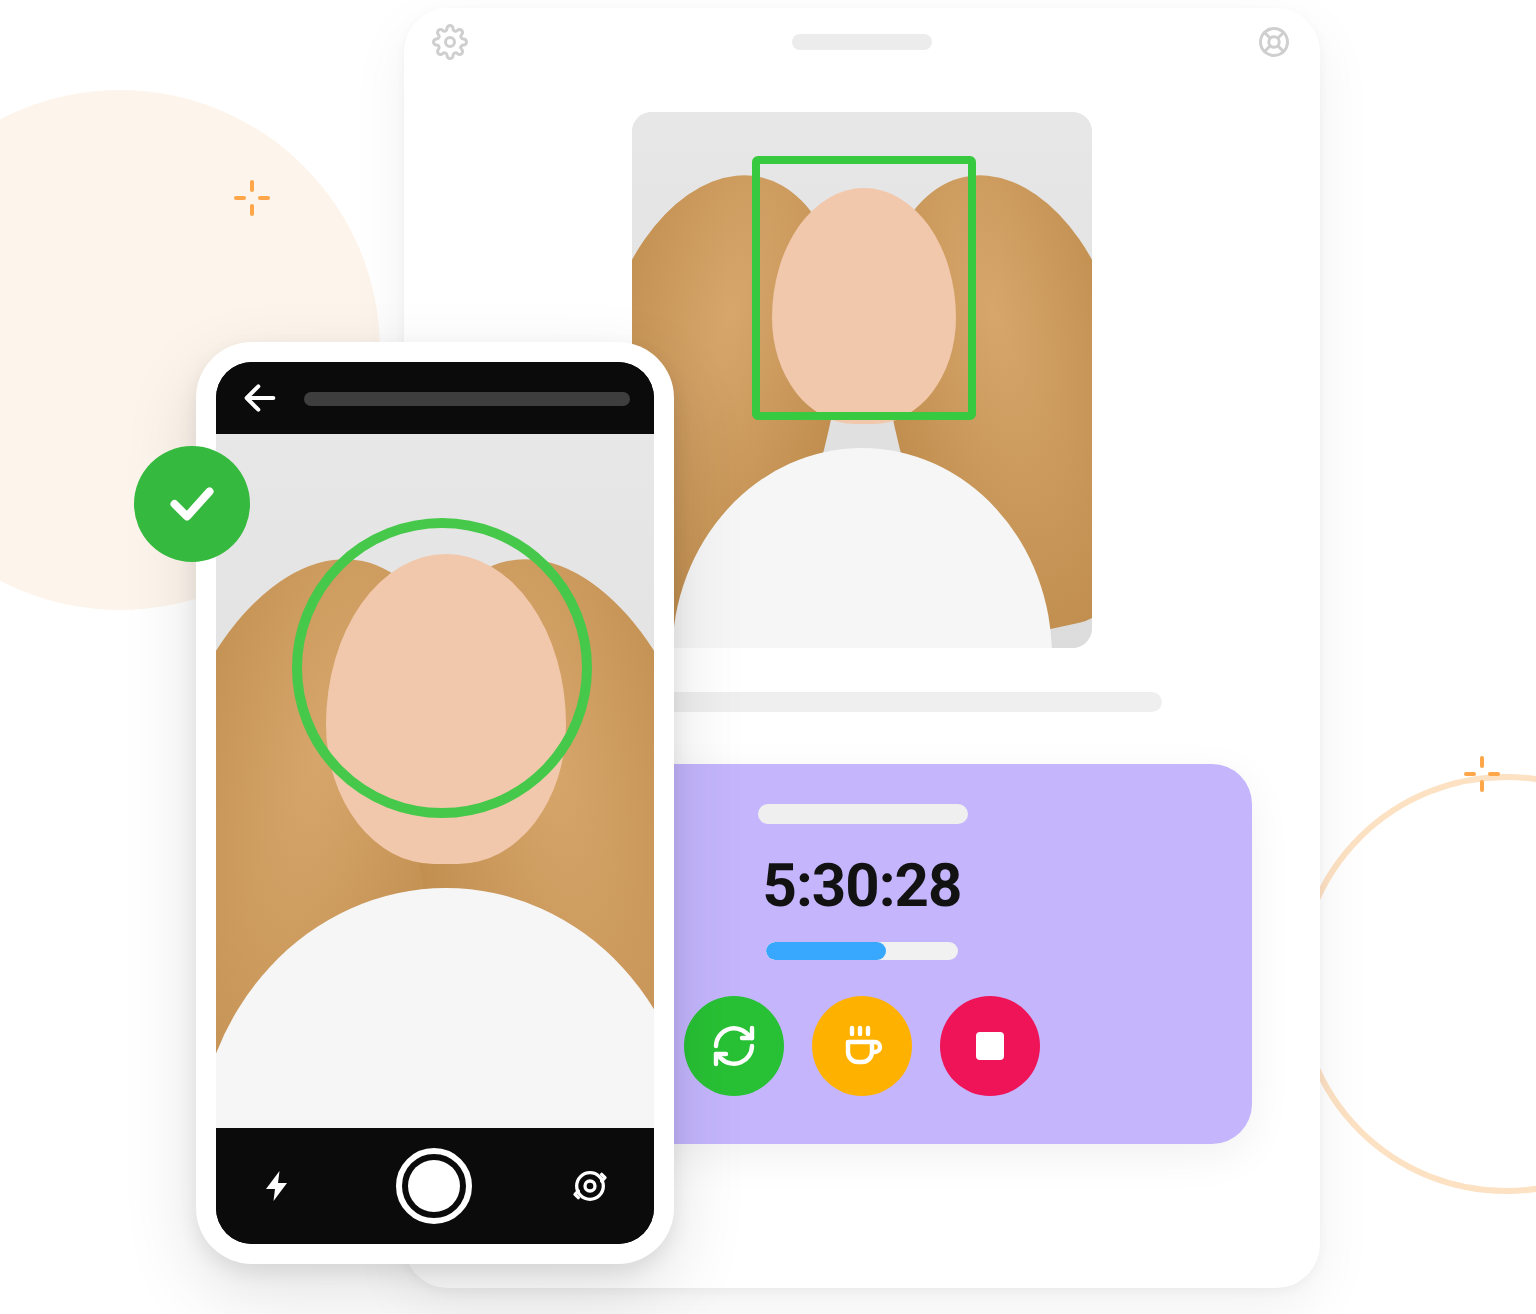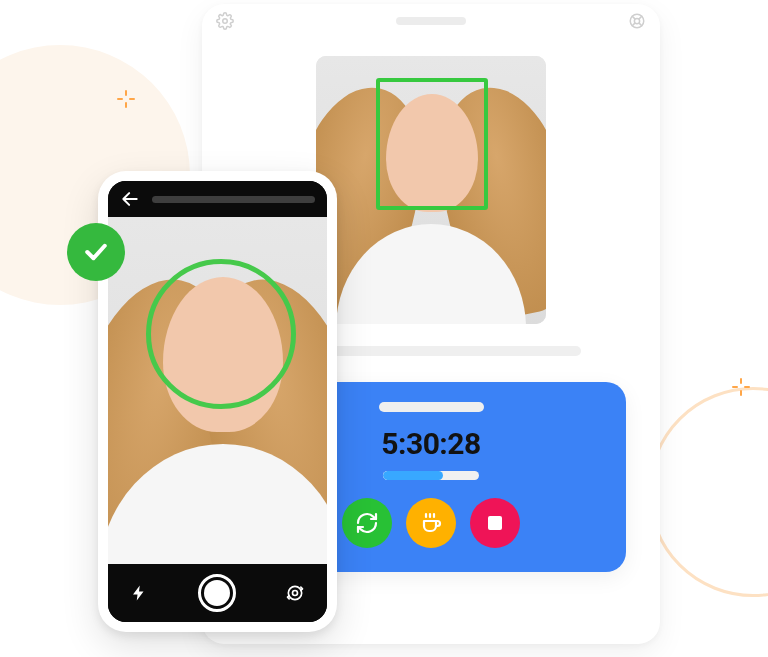--- a/index.html
+++ b/index.html
@@ -100,21 +100,21 @@
     border-radius: 3px;
   }
   .skel-line {
     height: 10px;
     border-radius: 5px;
     background: #efefef;
   }
   .skel-under-photo { width: 300px; margin: 22px auto 0; }
 
   .timer-card {
-    background: #3b82f6;
+    background: #c4b5fd;
     border-radius: 20px;
     box-shadow: 0 6px 22px rgba(0,0,0,0.06);
     margin-top: 26px;
     padding: 20px 22px 24px 22px;
     text-align: center;
   }
   .timer-card .skel-line.small { width: 105px; margin: 0 auto; }
   .timer-value {
     font-size: 30px;
     font-weight: 700;

